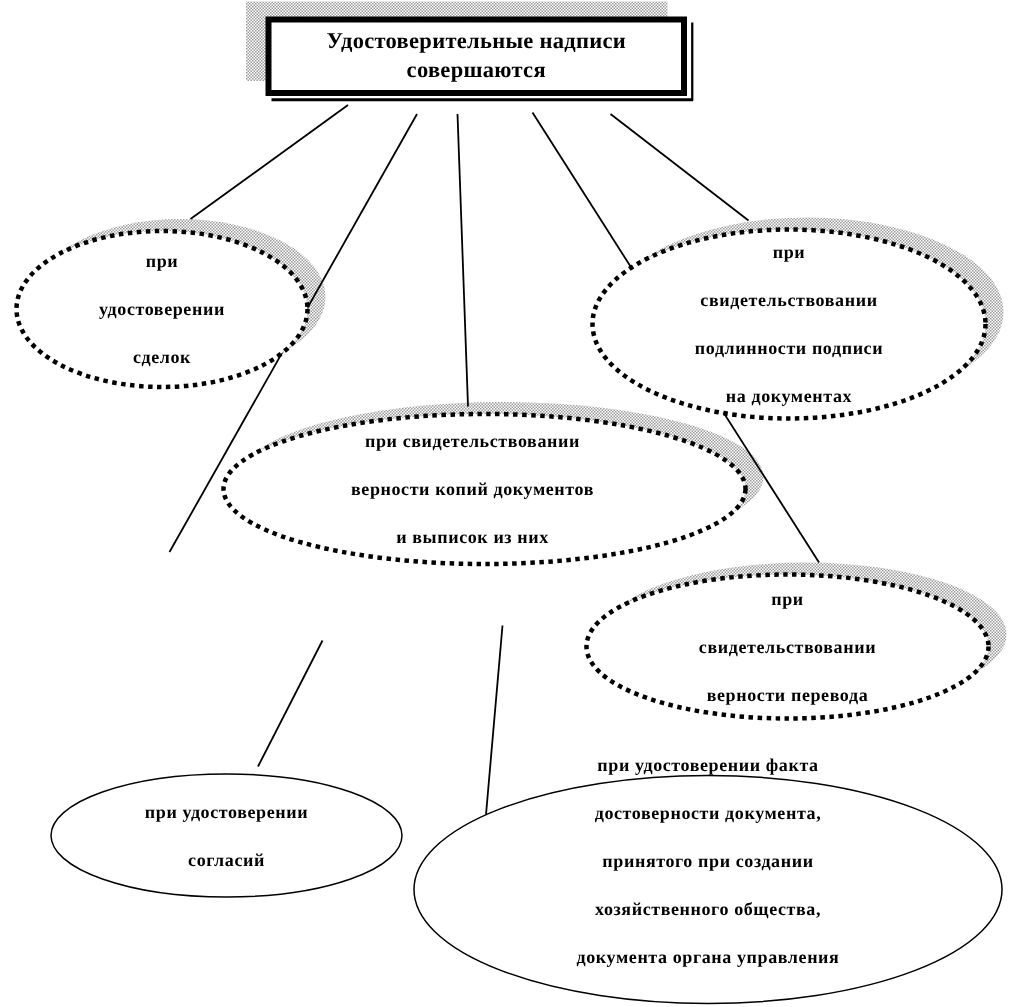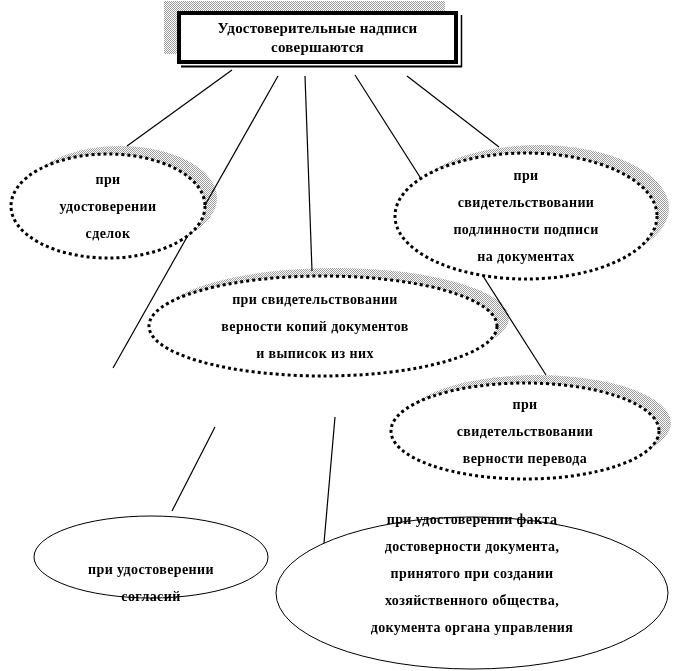--- a/index.html
+++ b/index.html
@@ -15,22 +15,22 @@
   .stage svg { position: absolute; left: 0; top: 0; }
   .label {
     position: absolute;
     display: flex;
     align-items: center;
     justify-content: center;
     text-align: center;
     white-space: pre-line;
     color: #000;
     font-weight: bold;
-    font-size: 14px;
-    line-height: 27px;
+    font-size: 12px;
+    line-height: 32px;
     letter-spacing: 0.4px;
   }
   .label.title {
     font-size: 15px;
     line-height: 19px;
     letter-spacing: 0.2px;
   }
 </style>
 </head>
 <body>
@@ -85,21 +85,21 @@
 на документах</div>
 
   <div class="label" style="left:185px; top:291px; width:260px; height:70px;">при свидетельствовании
 верности копий документов
 и выписок из них</div>
 
   <div class="label" style="left:405px; top:396px; width:240px; height:70px;">при
 свидетельствовании
 верности перевода</div>
 
-  <div class="label" style="left:41px;  top:560px; width:220px; height:46px;">при удостоверении
+  <div class="label" style="left:41px;  top:534px; width:220px; height:46px;">при удостоверении
 согласий</div>
 
   <div class="label" style="left:322px; top:516px; width:300px; height:115px;">при удостоверении факта
 достоверности документа,
 принятого при создании
 хозяйственного общества,
 документа органа управления</div>
 
 </div>
 

